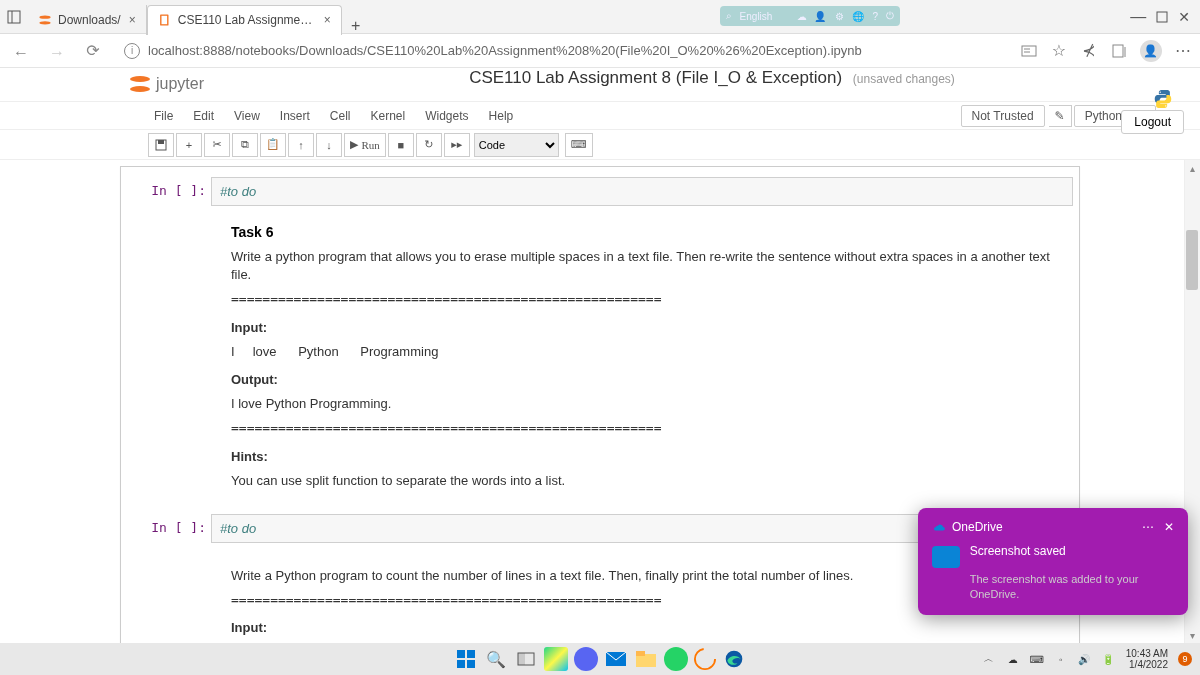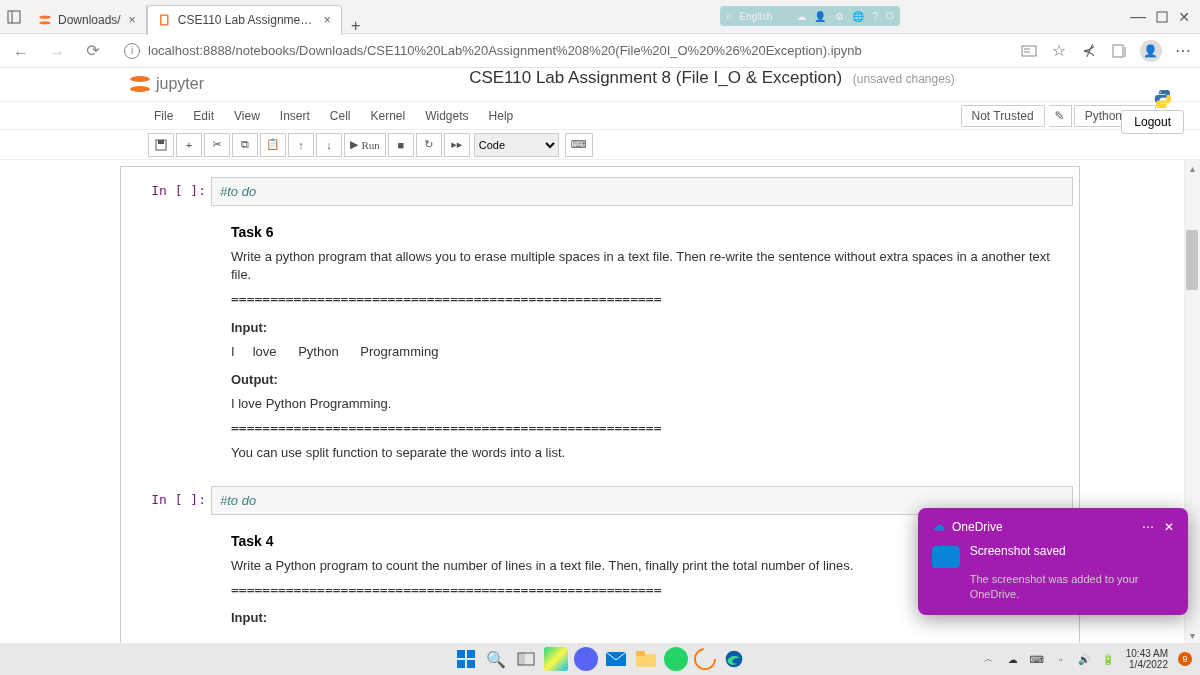--- a/index.html
+++ b/index.html
@@ -247,33 +247,33 @@
         <div class="prompt"></div>
         <div class="md-cell">
           <h3>Task 6</h3>
           <p>Write a python program that allows you to erase multiple spaces in a text file. Then re-write the sentence without extra spaces in a another text file.</p>
           <p class="sep">=======================================================</p>
           <p class="label">Input:</p>
           <p style="white-space:pre;">I     love      Python      Programming</p>
           <p class="label">Output:</p>
           <p>I love Python Programming.</p>
           <p class="sep">=======================================================</p>
+          <p class="label">Hints:</p>
           <p>You can use split function to separate the words into a list.</p>
         </div>
       </div>
 
       <div class="cell">
         <div class="prompt">In [ ]:</div>
         <div class="code-input"><span class="comment">#to do</span></div>
       </div>
 
       <div class="cell">
         <div class="prompt"></div>
         <div class="md-cell">
-          <h3>Task 4</h3>
           <p>Write a Python program to count the number of lines in a text file. Then, finally print the total number of lines.</p>
           <p class="sep">=======================================================</p>
           <p class="label">Input:</p>
 
         </div>
       </div>
     </div>
   </div>
 
   <div class="scrollbar">

